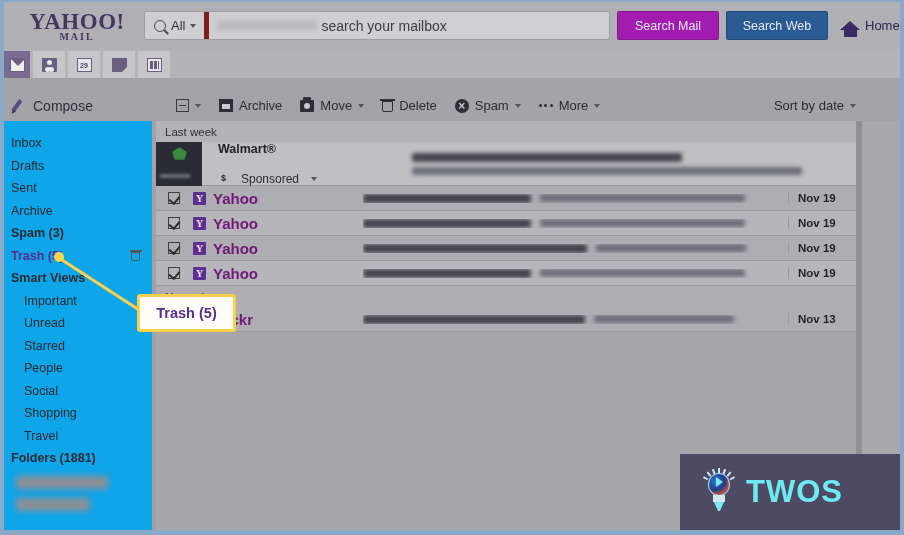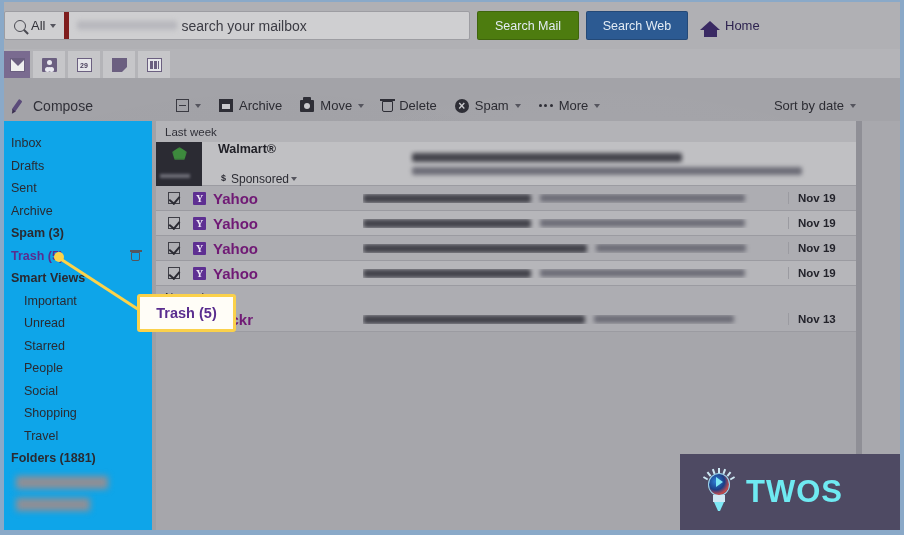--- a/index.html
+++ b/index.html
@@ -119,21 +119,21 @@
   .btn-search {
     width: 102px; height: 29px;
     margin-left: 7px;
     border-radius: 2px;
     color: #e3ecf4;
     font-size: 12.5px;
     display: flex; align-items: center; justify-content: center;
     border: 1px solid rgba(0,0,0,.18);
     cursor: pointer;
   }
-  .btn-mail { background: #4d7c0f; }
+  .btn-mail { background: #a21caf; }
   .btn-web  { background: #2c5a92; }
 
   .home-link {
     display: flex; align-items: center; gap: 5px;
     margin-left: 12px;
   }
   .home-icon {
     width: 0; height: 0;
     border-left: 10px solid transparent;
     border-right: 10px solid transparent;
@@ -459,21 +459,21 @@
     width: 30px; height: 4px;
     background: #6d6d77;
     filter: blur(1.5px);
   }
   .spons-meta {
     width: 210px;
     display:flex; flex-direction: column; justify-content:center;
     padding-left: 16px;
   }
   .spons-name { font-size: 12.5px; font-weight: bold; color:#1f1f26; }
-  .spons-tag { display:flex; align-items:center; gap:2px; margin-top:16px; }
+  .spons-tag { display:flex; align-items:center; gap:12px; margin-top:16px; }
   .dollar-icon {
     width: 11px; height: 11px;
     position: relative;
     font-size: 9px; font-weight: bold;
     color: #2b2b33; text-align:center; line-height: 11px;
   }
   .dollar-icon::before { content:"$"; }
   .spons-tag-label { font-size: 12px; color: #2b2b33; }
   .spons-body { flex:1; display:flex; flex-direction: column; justify-content:center; gap:5px; padding-right: 20px; }
 
@@ -601,20 +601,24 @@
     pointer-events:none;
   }
 </style>
 </head>
 <body>
 
 <div class="screen">
   <div class="wash"></div>
 
   <div class="topbar">
+    <div class="yahoo-logo">
+      <div class="y-main">YAHOO!</div>
+      <div class="y-sub">MAIL</div>
+    </div>
 
     <div class="search-wrap">
       <div class="search-scope">
         <span class="mag-icon"></span>
         <span class="scope-label">All</span>
         <span class="caret"></span>
       </div>
       <div class="search-field">
         <span class="blurred-term"></span>
         <span class="search-placeholder">search your mailbox</span>

